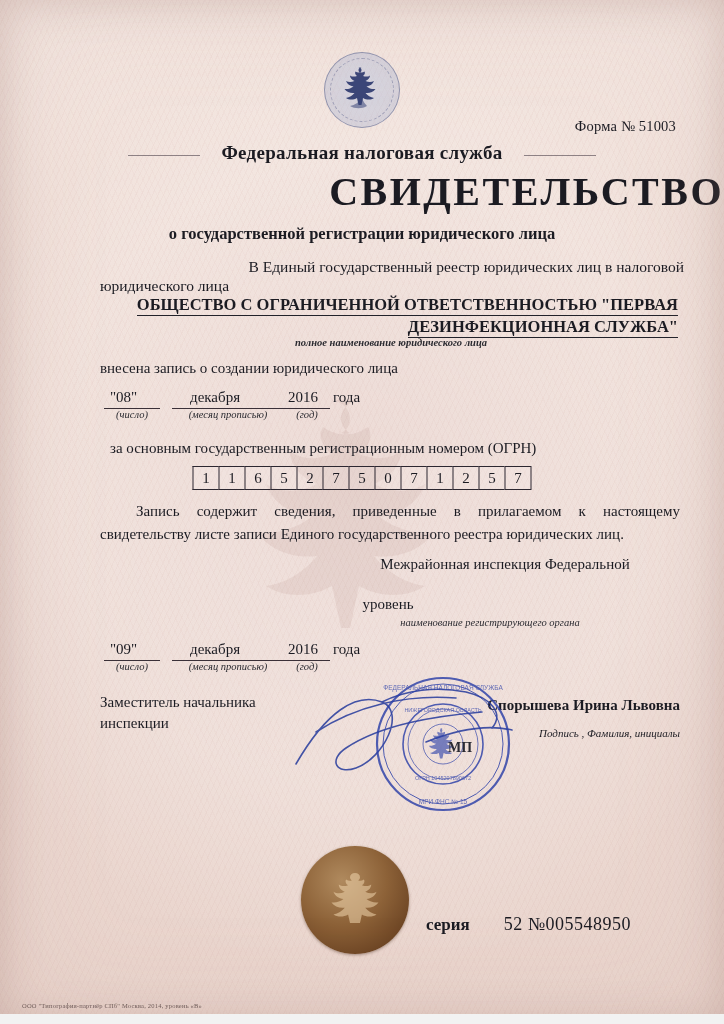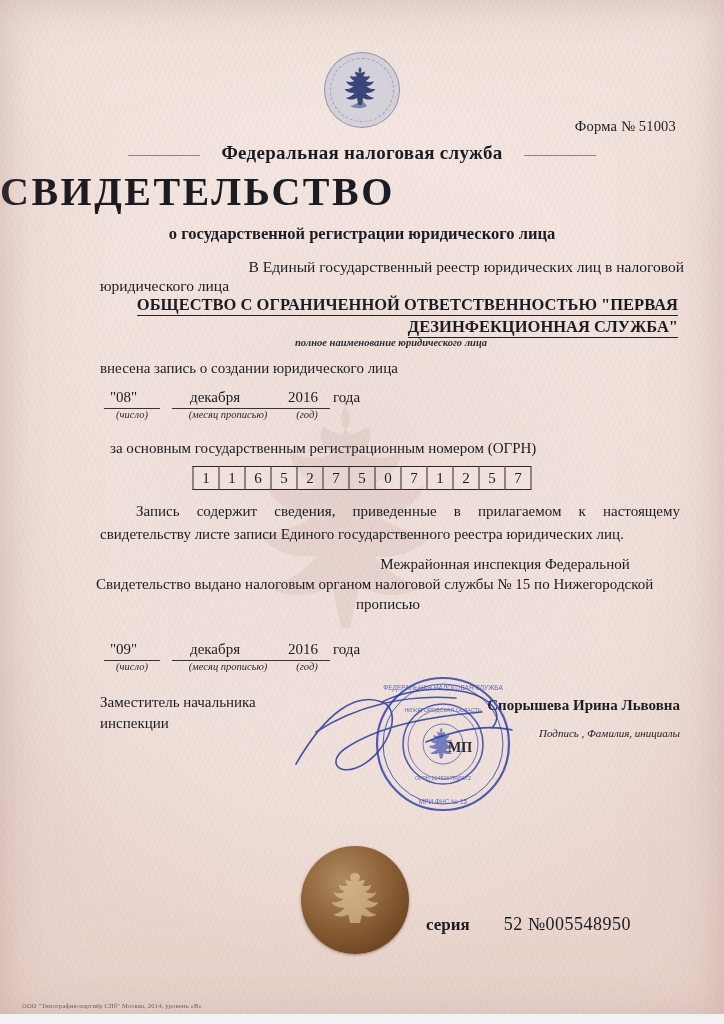--- a/index.html
+++ b/index.html
@@ -103,21 +103,21 @@
     height: 1px;
     background: rgba(60,50,60,0.55);
   }
   .rule-left  { left: 128px; width: 72px; top: 155px; }
   .rule-right { right: 128px; width: 72px; top: 155px; }
 
   .title {
     position: absolute;
     left: 0; right: 0;
     top: 168px;
-    text-align: left;
+    text-align: right;
     font-size: 40px;
     font-weight: bold;
     letter-spacing: 2.5px;
   }
   .subtitle {
     position: absolute;
     left: 0; right: 0;
     top: 224px;
     text-align: center;
     font-size: 16.5px;
@@ -442,22 +442,22 @@
       <div class="cell">7</div>
       <div class="cell">1</div>
       <div class="cell">2</div>
       <div class="cell">5</div>
       <div class="cell">7</div>
     </div>
 
     <div class="para4">Запись содержит сведения, приведенные в прилагаемом к настоящему свидетельству листе записи Единого государственного реестра юридических лиц.</div>
 
     <div class="issuer-line1">Межрайонная инспекция Федеральной</div>
-    <div class="issuer-line2">Свидетельство выдано налоговым органом  налоговой службы № 15 по Нижегородской</div>
-    <div class="issuer-line3">прописью</div>
+    <div class="issuer-line3">уровень</div>
+    <div class="caption issuer-caption">наименование регистрирующего органа</div>
 
     <div class="date-row2">
       <div class="d-num">"09"</div>
       <div class="d-mon">декабря</div>
       <div class="d-year">2016</div>
       <div class="d-goda">года</div>
       <div class="u1"></div>
       <div class="u2"></div>
       <div class="u3"></div>
       <div class="caption c1">(число)</div>

